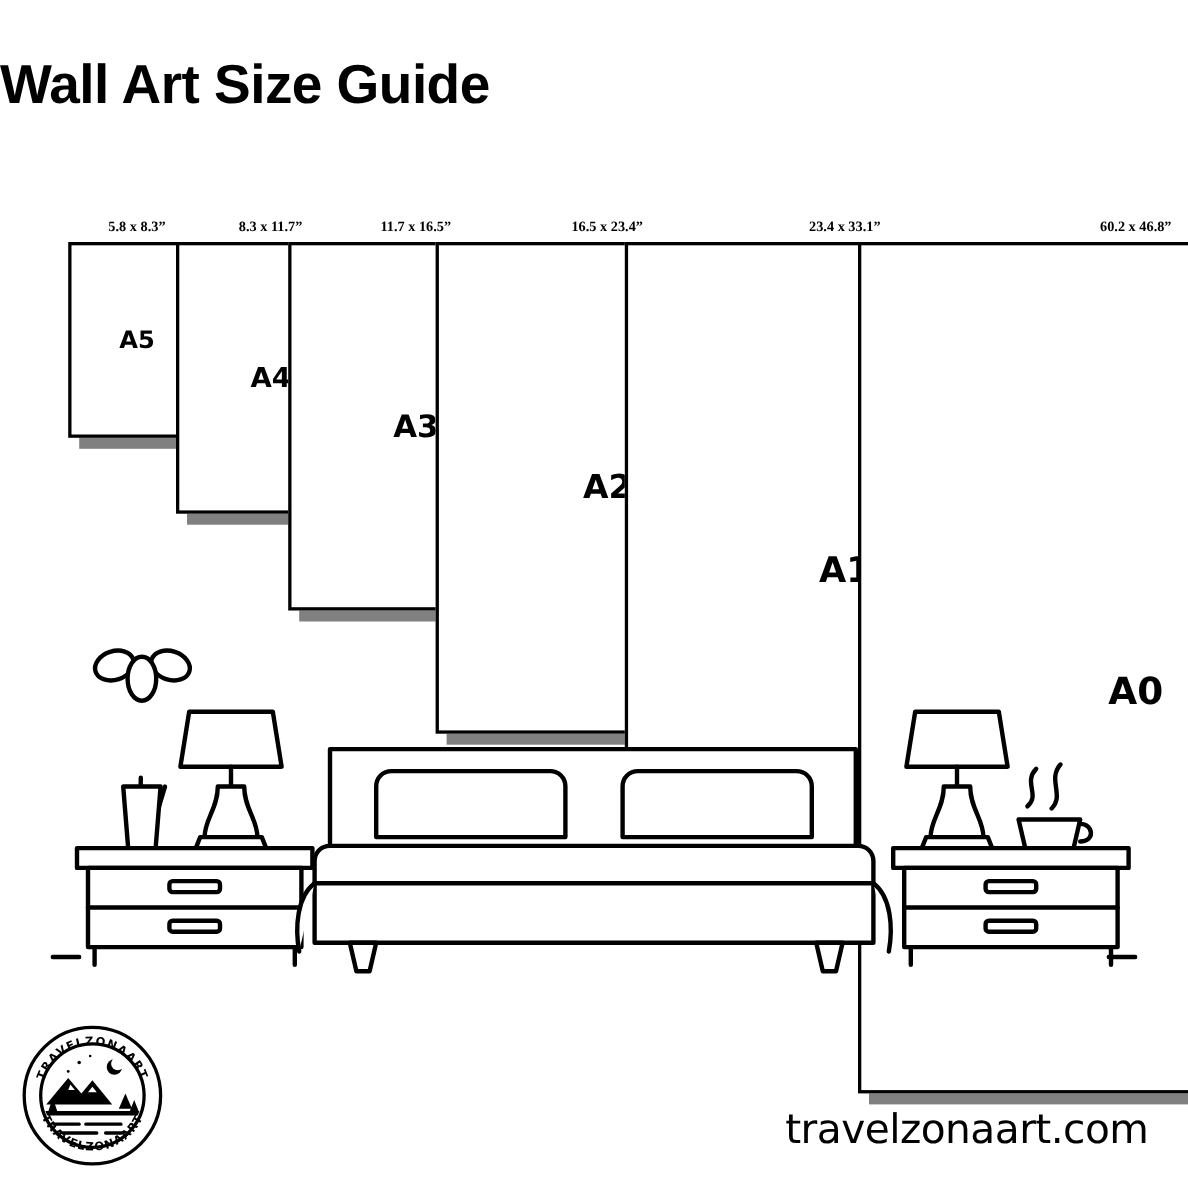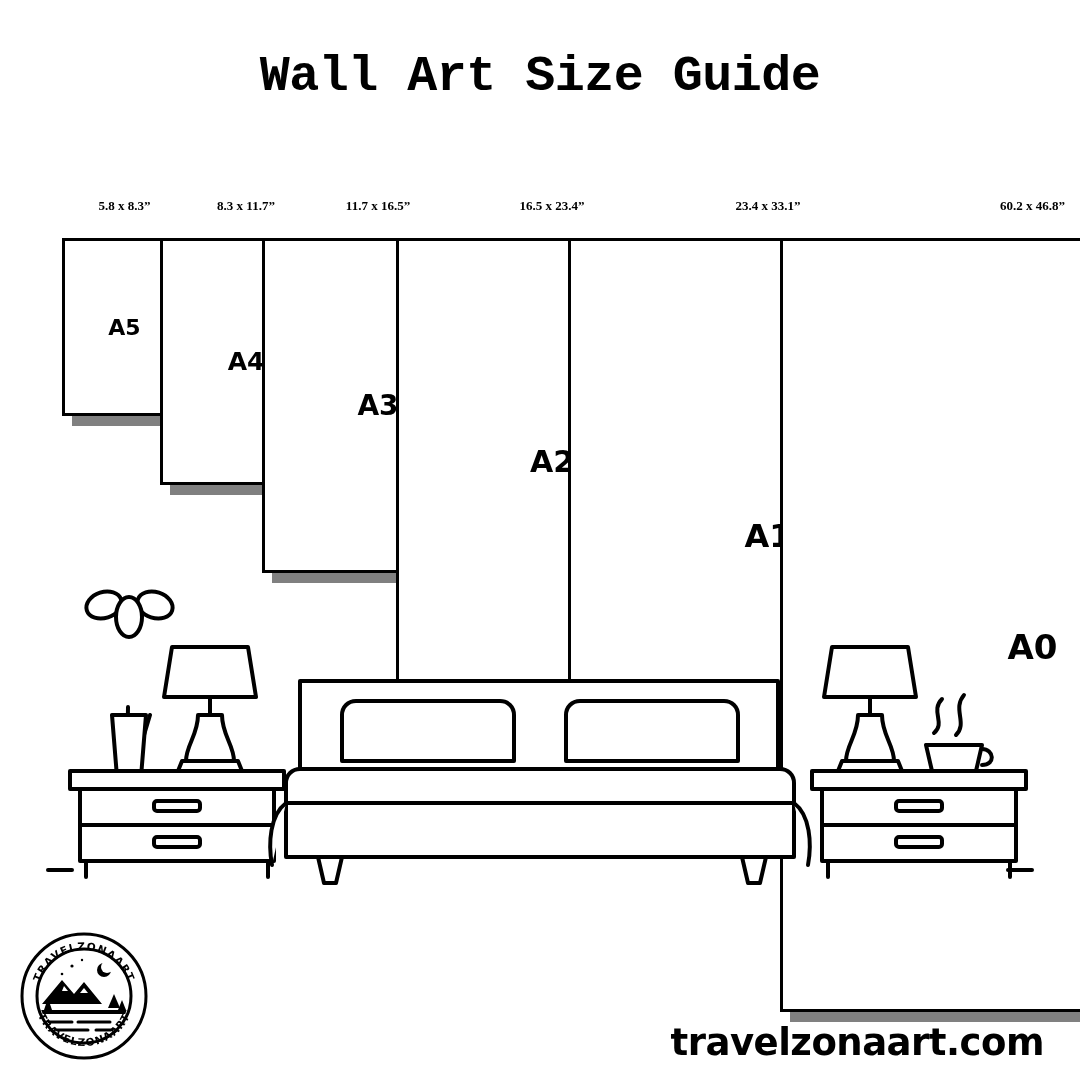--- a/index.html
+++ b/index.html
@@ -15,25 +15,25 @@
     font-family: "DejaVu Sans", sans-serif;
     color: #000;
   }
 
   
   #page-title {
     position: absolute;
     top: 48px;
     left: 0;
     width: 1080px;
-    text-align: center;
+    text-align: left;
     font-size: 50px;
     font-weight: bold;
     letter-spacing: -0.5px;
-    font-family: Liberation Mono, monospace;
+    font-family: Liberation Sans, sans-serif;
   }
 
   
   #size-chart {
     position: absolute;
     top: 170px;
     left: 0;
     width: 1080px;
     height: 420px;
   }
@@ -45,21 +45,21 @@
     top: 0;
     left: 50%;
     transform: translateX(-50%);
     white-space: nowrap;
     font-size: 13px;
     font-weight: bold;
     font-family: Liberation Serif, serif;
   }
   .frame-wrap {
     position: absolute;
-    top: 40px;
+    top: 22px;
     left: 0;
   }
   .frame-shadow {
     position: absolute;
     background: #808080;
     top: 10px;
     left: 10px;
   }
   .frame {
     position: absolute;
@@ -90,23 +90,23 @@
   #logo-badge {
     position: absolute;
     left: 18px;
     top: 930px;
     width: 132px;
     height: 132px;
   }
   #site-url {
     position: absolute;
     right: 36px;
-    bottom: 16px;
+    bottom: 32px;
     font-size: 37px;
-    font-weight: bold;
+    font-weight: normal;
     letter-spacing: -0.5px;
     font-family: "DejaVu Sans", sans-serif;
   }
 </style>
 </head>
 <body>
 
 <div id="page-title">Wall Art Size Guide</div>
 
 <div id="size-chart">

